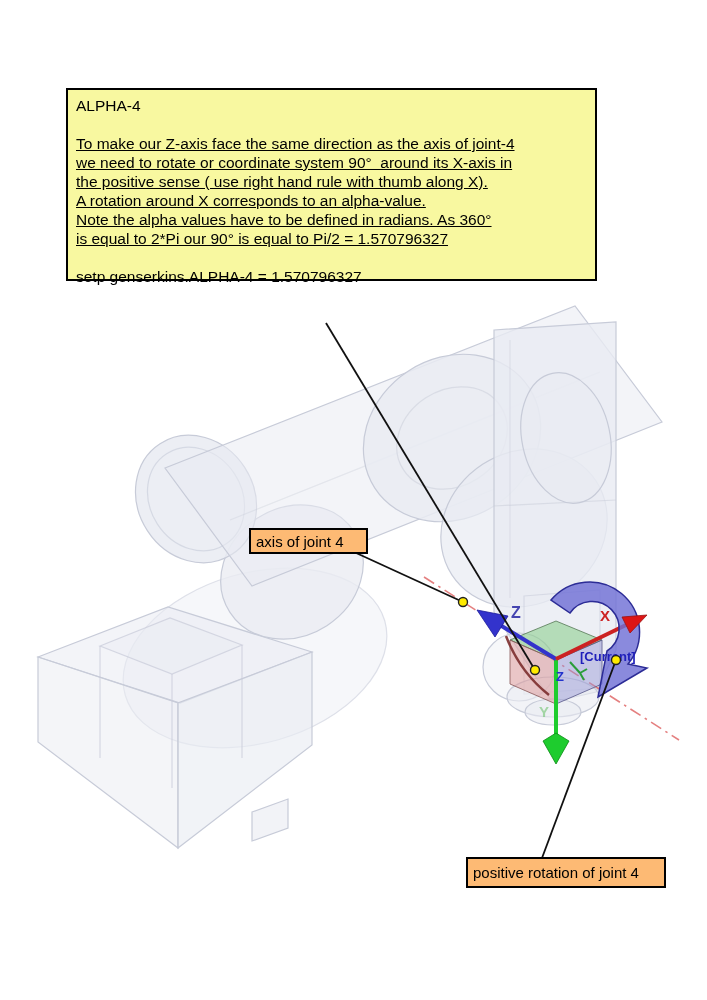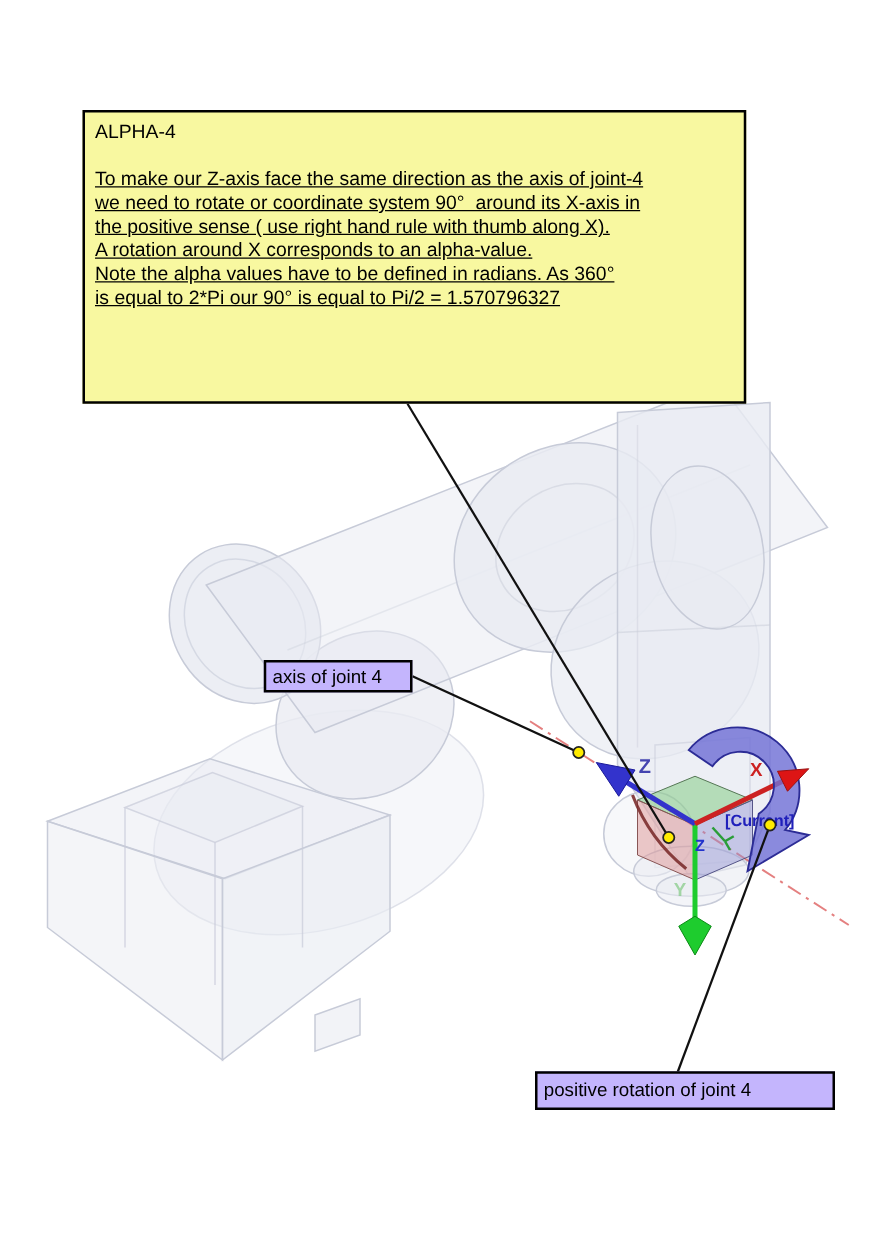--- a/index.html
+++ b/index.html
@@ -2,34 +2,34 @@
 <html><head>
 <meta charset="utf-8">
 <style>
   html,body{margin:0;padding:0;}
   body{
     width:707px;height:1000px;position:relative;background:#ffffff;
     font-family:"Liberation Sans", sans-serif;color:#000;overflow:hidden;
   }
   #scene{position:absolute;left:0;top:0;}
   .note-box{
-    position:absolute;left:66px;top:88px;width:531px;height:235px;
+    position:absolute;left:66px;top:88px;width:531px;height:193px;
     box-sizing:border-box;background:#f8f8a0;border:2px solid #000;
     padding:6px 8px;font-size:15.5px;line-height:19px;
   }
   .note-title{margin-bottom:19px;}
   .note-body{white-space:pre-wrap;text-decoration:underline;}
   .note-command{margin-top:19px;}
   .tag-box{
-    position:absolute;box-sizing:border-box;background:#c4b5fd;
+    position:absolute;box-sizing:border-box;background:#fdba74;
     border:2px solid #000;font-size:15px;line-height:1;
-    display:flex;align-items:center;padding:0 5px;white-space:nowrap;
+    display:flex;align-items:center;padding:0 5px;white-space:nowrap;margin-left:38px;
   }
   #axis-tag{left:211px;top:528px;width:119px;height:26px;}
-  #rotation-tag{left:428px;top:857px;width:240px;height:31px;}
+  #rotation-tag{left:428px;top:857px;width:200px;height:31px;}
 </style>
 </head>
 <body>
 
 <svg id="scene" width="707" height="1000" viewBox="0 0 707 1000">
 
   <g fill="#e9ebf2" stroke="#c7cbd8" stroke-width="1.2">
 
     <ellipse cx="255" cy="658" rx="135" ry="85" transform="rotate(-16 255 658)" fill="#eef0f6" fill-opacity="0.5" stroke-opacity="0.55"></ellipse>
 
@@ -113,20 +113,21 @@
 </svg>
 
 <div class="note-box">
   <div class="note-title">ALPHA-4</div>
   <div class="note-body">To make our Z-axis face the same direction as the axis of joint-4
 we need to rotate or coordinate system 90°  around its X-axis in
 the positive sense ( use right hand rule with thumb along X).
 A rotation around X corresponds to an alpha-value.
 Note the alpha values have to be defined in radians. As 360°
 is equal to 2*Pi our 90° is equal to Pi/2 = 1.570796327</div>
+  <div class="note-command">setp genserkins.ALPHA-4 =  1.570796327</div>
 </div>
 
 <div class="tag-box" id="axis-tag">
   <span>axis of joint 4</span>
 </div>
 <div class="tag-box" id="rotation-tag">
   <span>positive rotation of joint 4</span>
 </div>
 
 </body></html>

